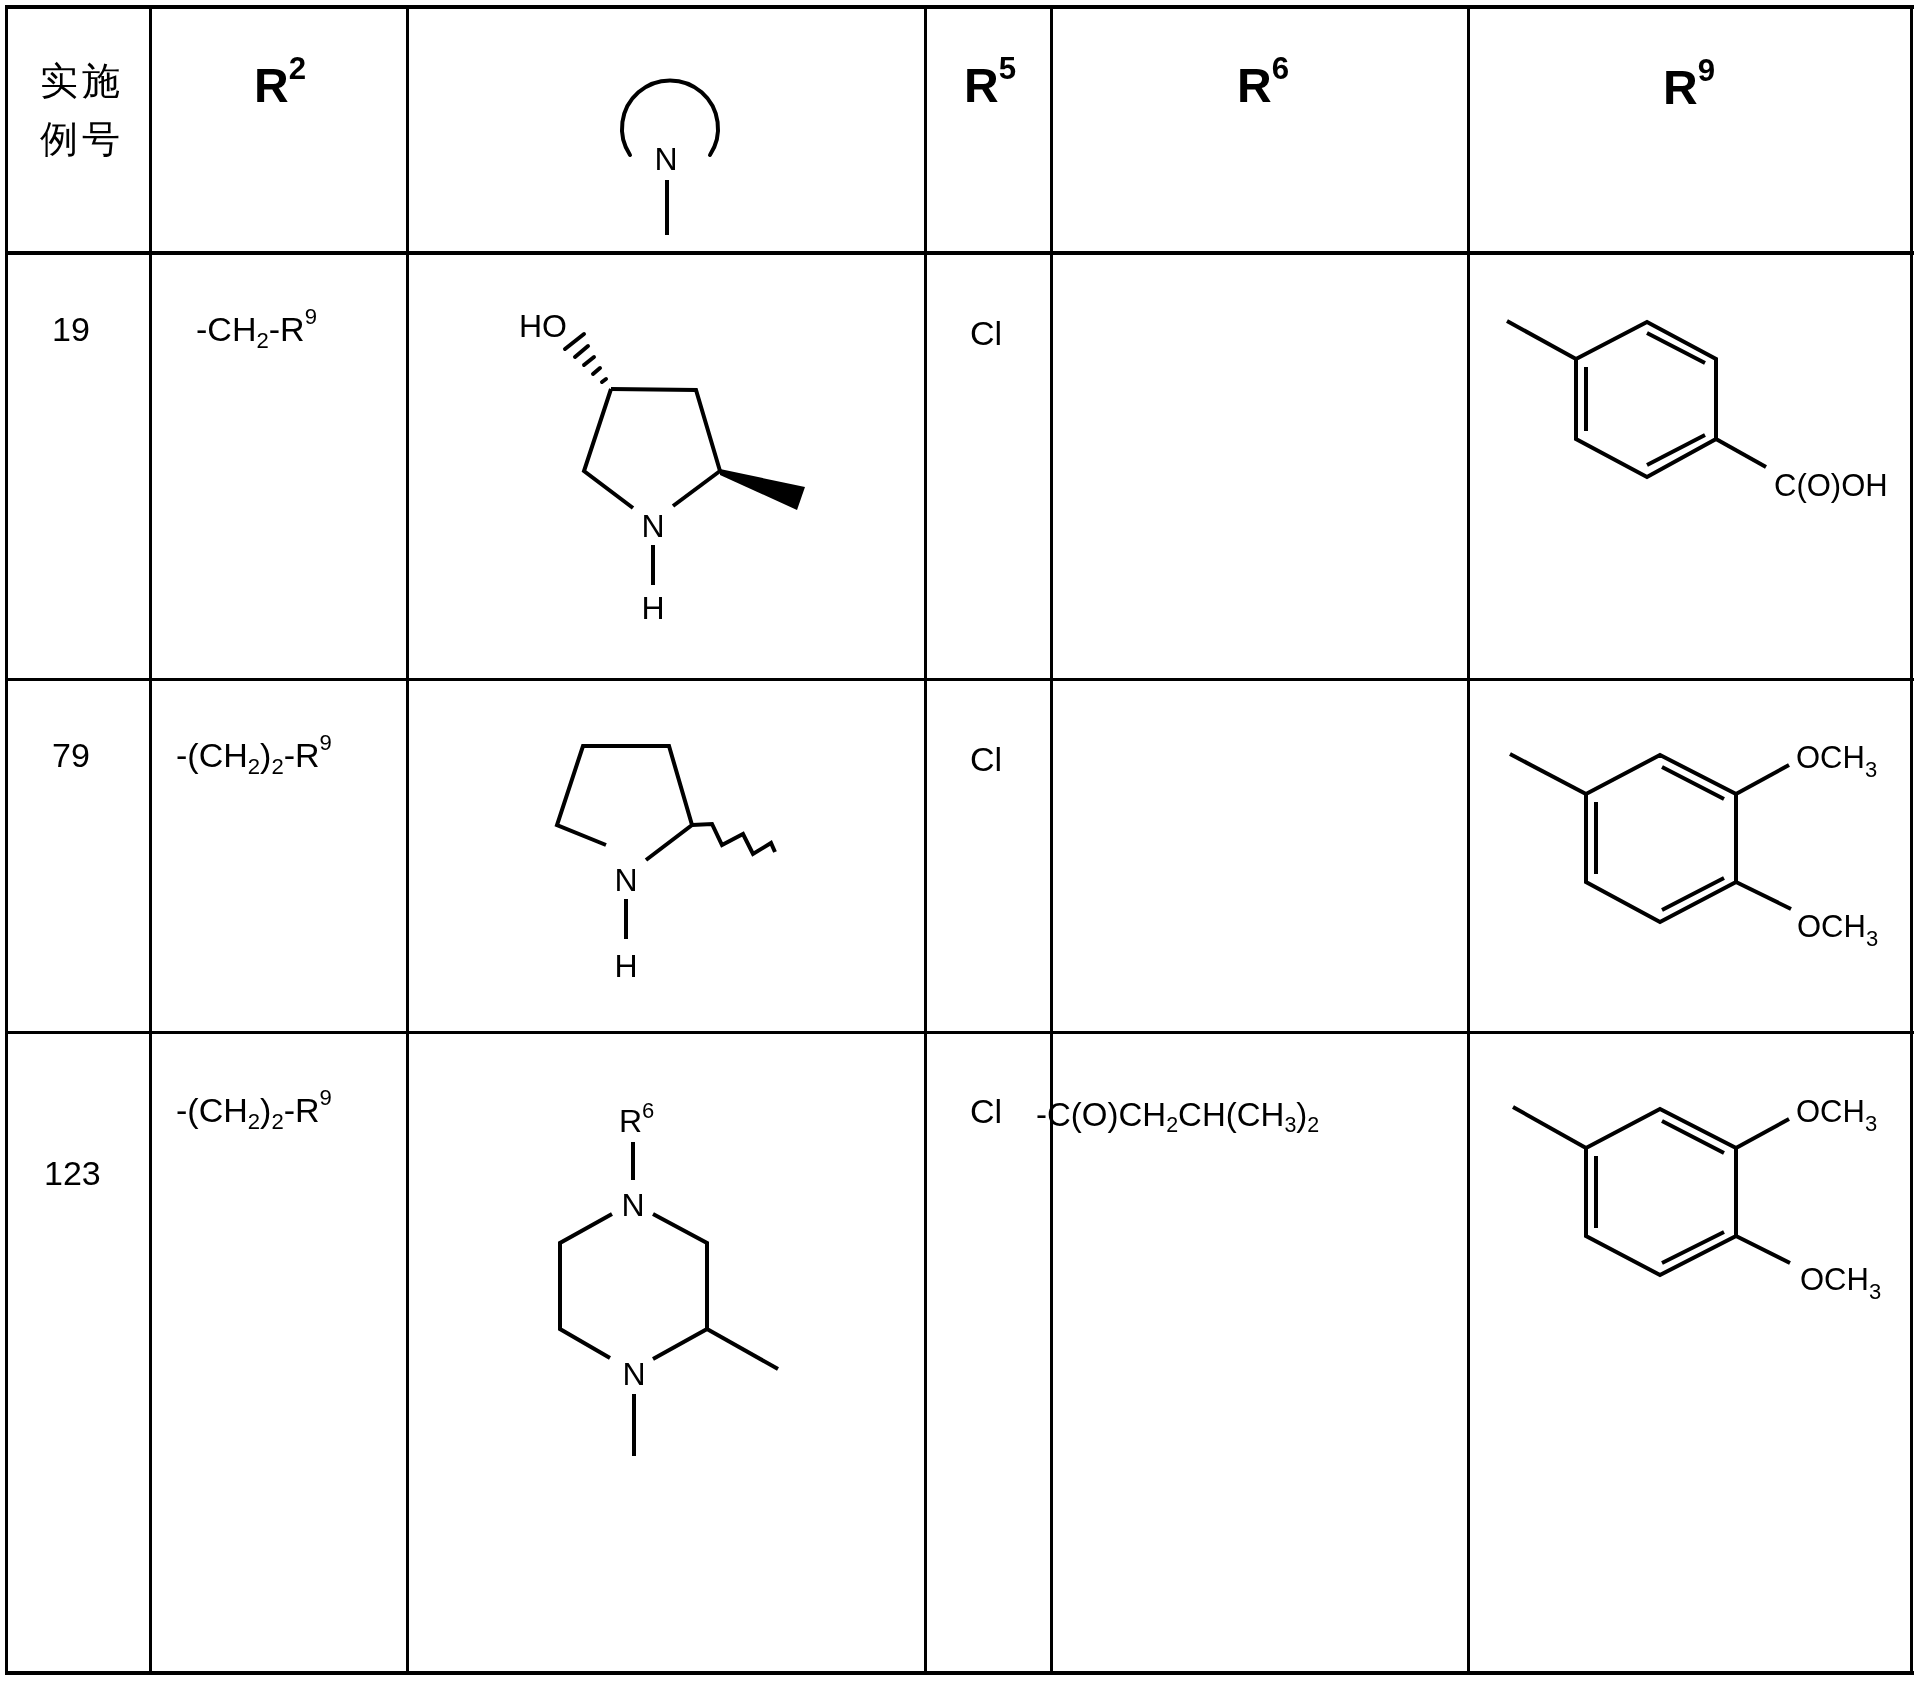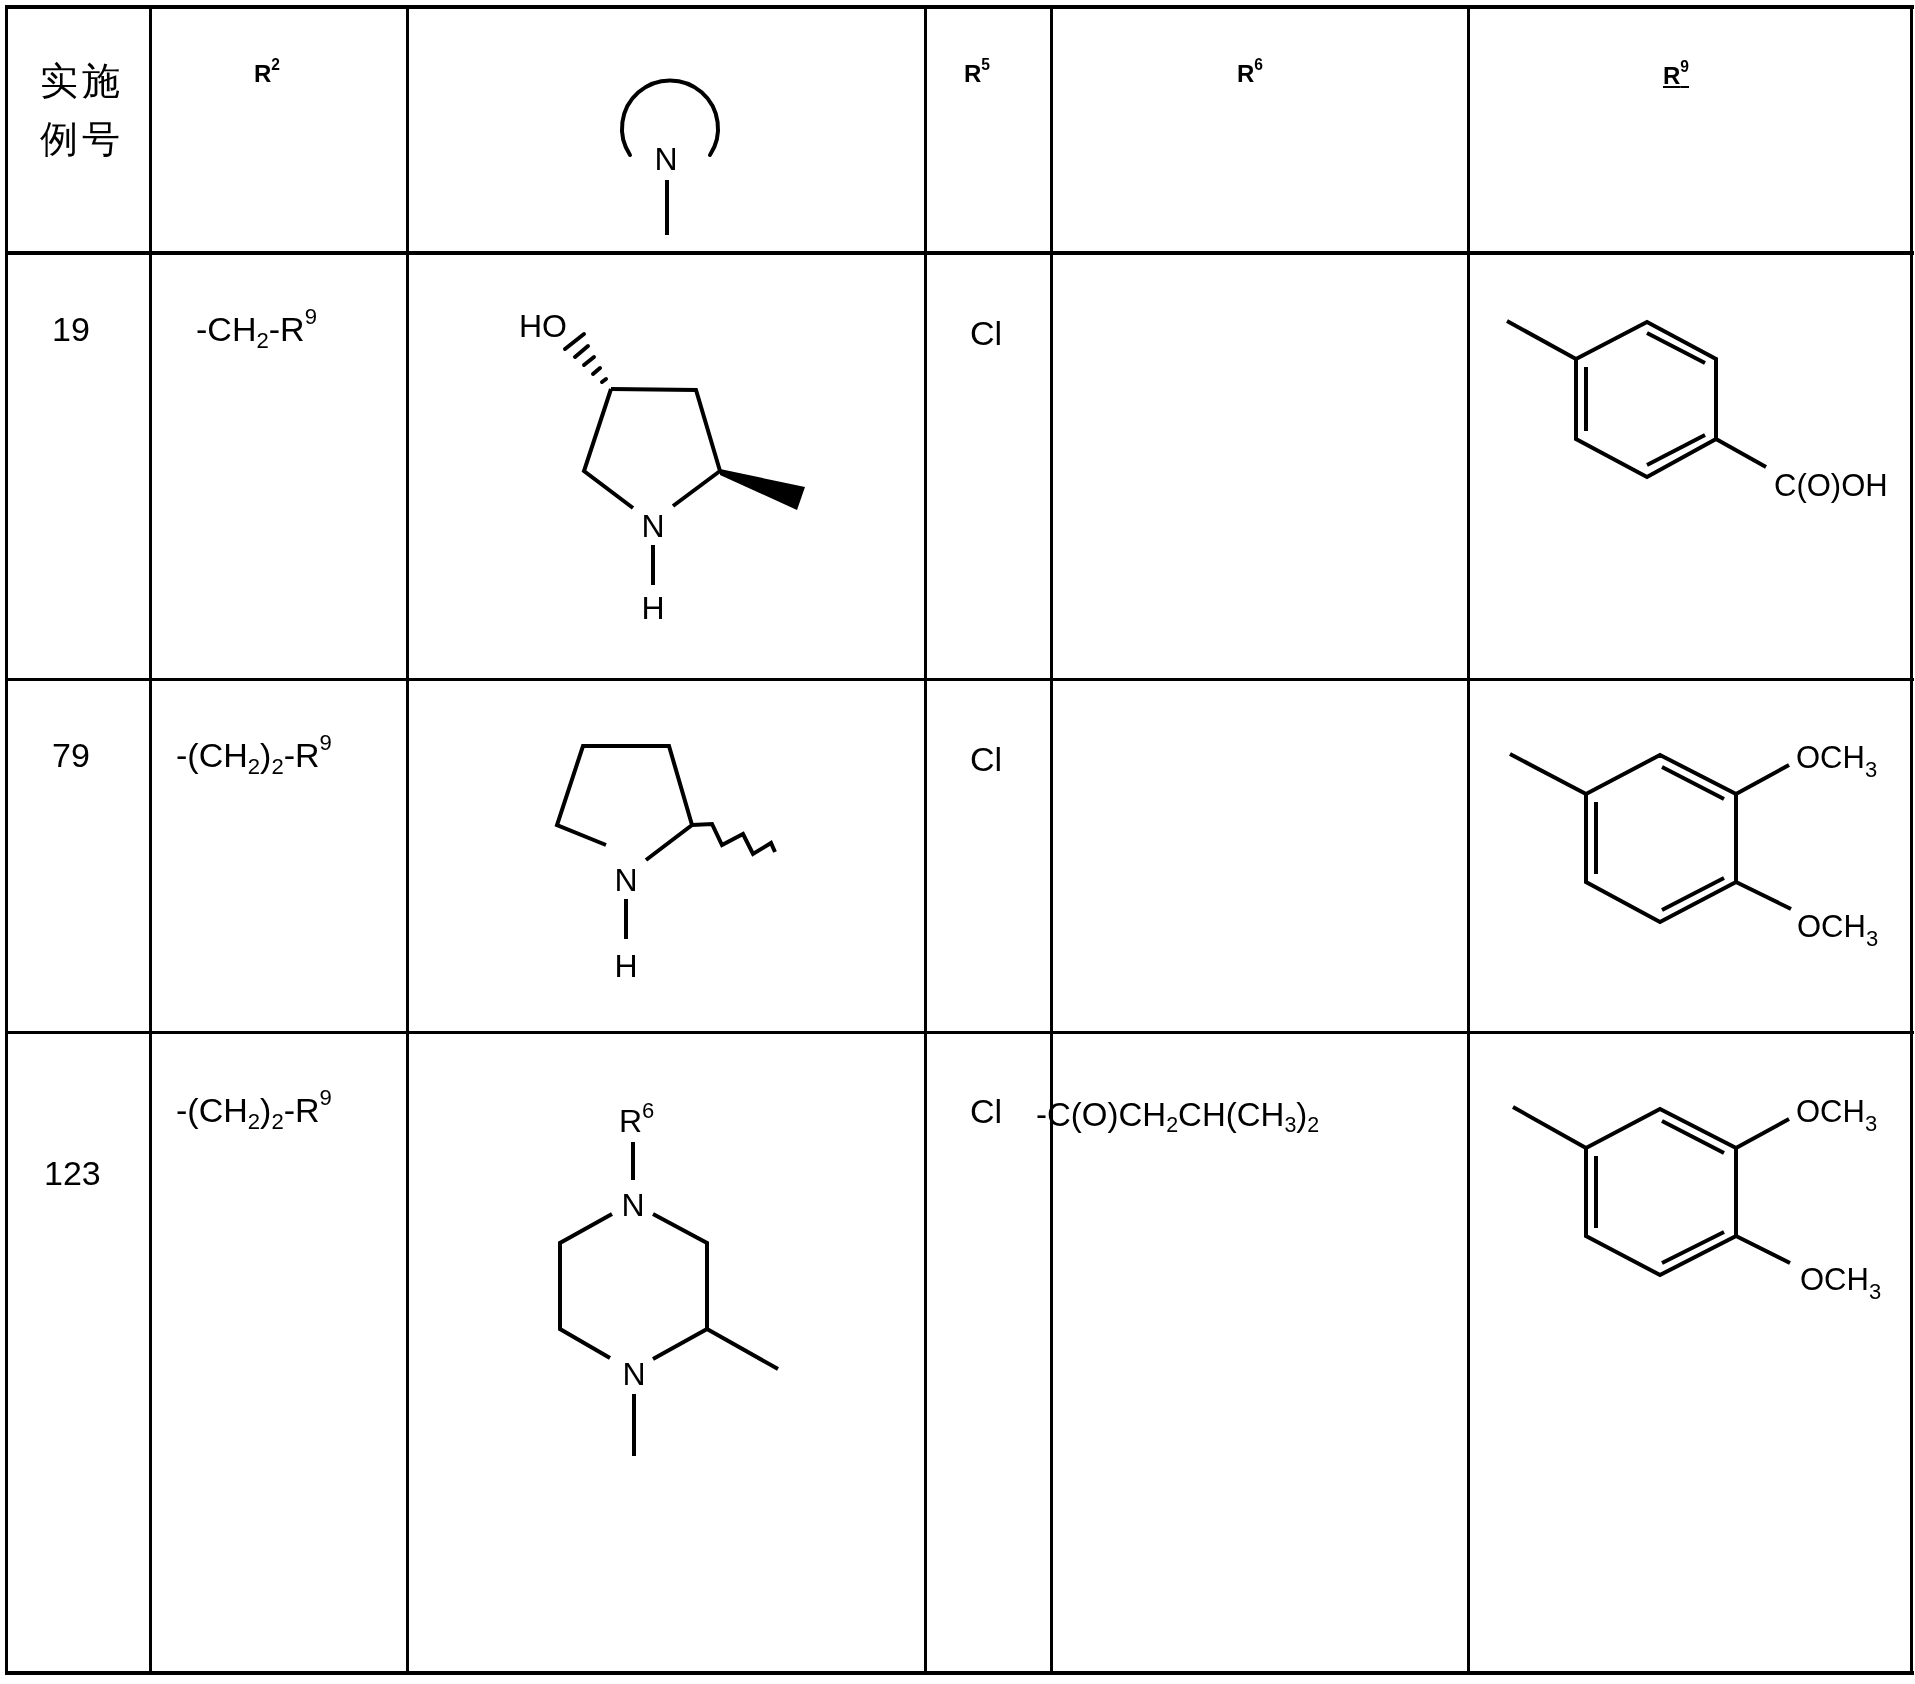--- a/index.html
+++ b/index.html
@@ -1,21 +1,21 @@
 <!DOCTYPE html>
 <html><head>
 <meta charset="utf-8">
 <style>
   html, body { margin:0; padding:0; background:#ffffff; }
   body { width:1915px; height:1684px; position:relative; overflow:hidden;
          font-family:"Liberation Sans", sans-serif; color:#000; }
   .tbl { position:absolute; left:0; top:0; width:1884px; height:1684px; }
   .hline, .vline { position:absolute; background:#000; }
   .txt { position:absolute; font-size:34px; white-space:nowrap; line-height:1; }
-  .hdr { font-weight:bold; font-size:24px; }
+  .hdr { font-weight:bold; font-size:48px; }
   .cn { font-family:"DejaVu Serif", serif; font-size:38px; letter-spacing:4px; line-height:58px; }
   sub { font-size:0.65em; vertical-align:-0.3em; line-height:0; }
   sup { font-size:0.65em; vertical-align:0.75em; line-height:0; }
   svg { position:absolute; overflow:visible; }
   svg text { font-family:"Liberation Sans", sans-serif; }
 </style>
 </head>
 <body>
 
 <div class="tbl">
@@ -48,21 +48,21 @@
     <text x="66" y="110" font-size="32" text-anchor="middle">N</text>
     <line x1="67" y1="120" x2="67" y2="175" stroke="#000" stroke-width="4"></line>
   </svg>
 
   <div class="txt hdr" style="left:964px;top:62px;text-align:right;">
     <span>R</span><sup>5</sup>
   </div>
   <div class="txt hdr" style="left:1237px;top:62px;">
     <span>R</span><sup>6</sup>
   </div>
-  <div class="txt hdr" style="left:1663px;top:64px;text-decoration:underline;">
+  <div class="txt hdr" style="left:1663px;top:64px;">
     <span>R</span><sup>9</sup>
   </div>
 
   <div class="txt" style="left:52px;top:312px;">19</div>
   <div class="txt" style="left:196px;top:312px;">
     <span>-CH</span><sub>2</sub><span>-R</span><sup>9</sup>
   </div>
 
   <svg style="left:407px;top:253px;" width="518" height="426" viewBox="0 0 518 426">
     <text x="112" y="84" font-size="32">HO</text>

